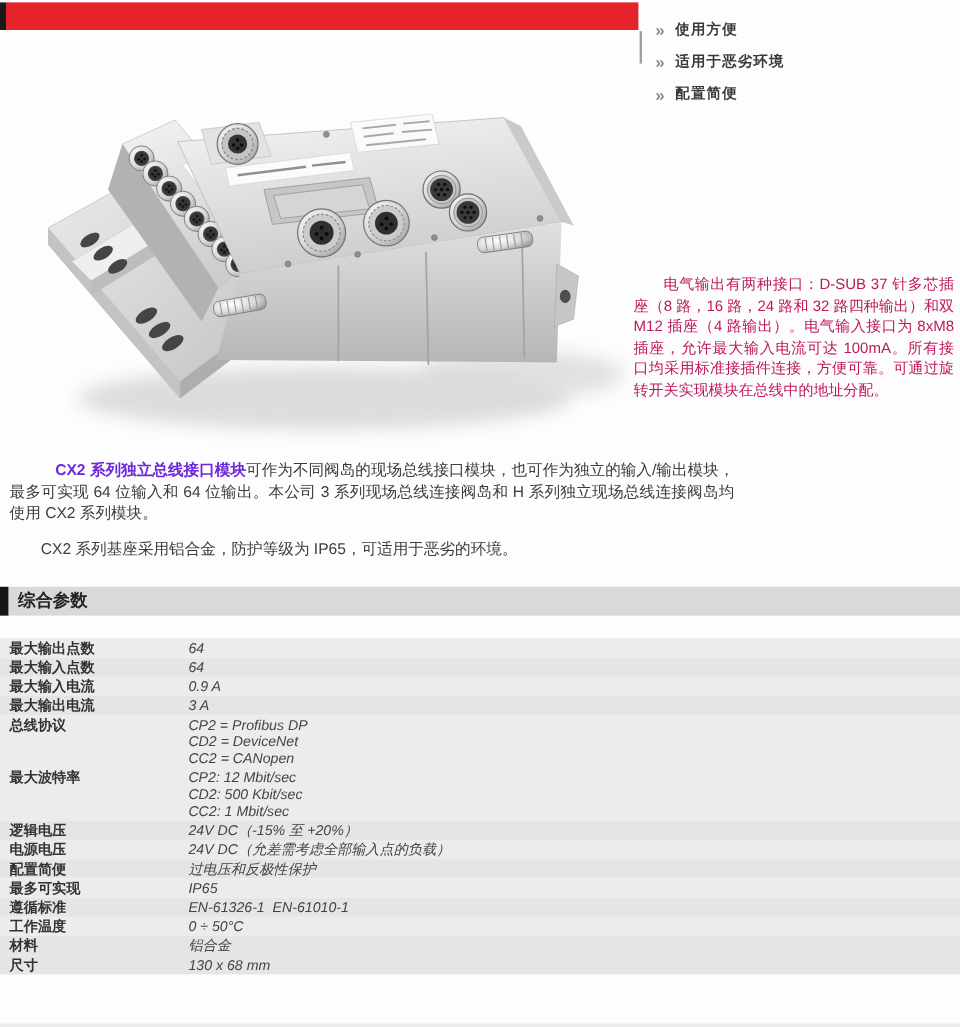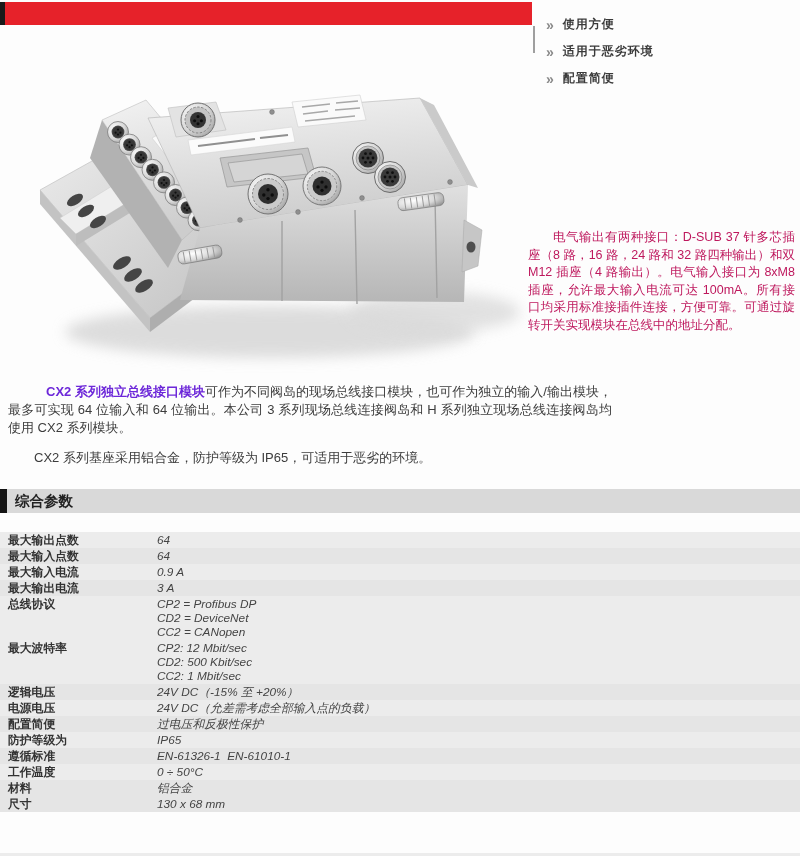--- a/index.html
+++ b/index.html
@@ -259,21 +259,21 @@
     </div>
     <div class="row odd">
       <div class="lbl">电源电压</div>
       <div class="val">24V DC（允差需考虑全部输入点的负载）</div>
     </div>
     <div class="row">
       <div class="lbl">配置简便</div>
       <div class="val">过电压和反极性保护</div>
     </div>
     <div class="row odd">
-      <div class="lbl">防护等级为</div>
+      <div class="lbl">最多可实现</div>
       <div class="val">IP65</div>
     </div>
     <div class="row">
       <div class="lbl">遵循标准</div>
       <div class="val">EN-61326-1&nbsp; EN-61010-1</div>
     </div>
     <div class="row odd">
       <div class="lbl">工作温度</div>
       <div class="val">0 ÷ 50°C</div>
     </div>

